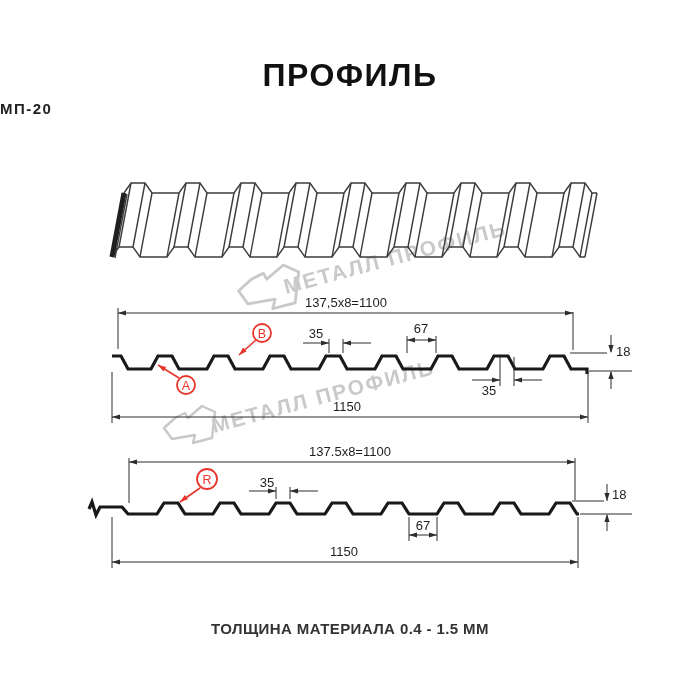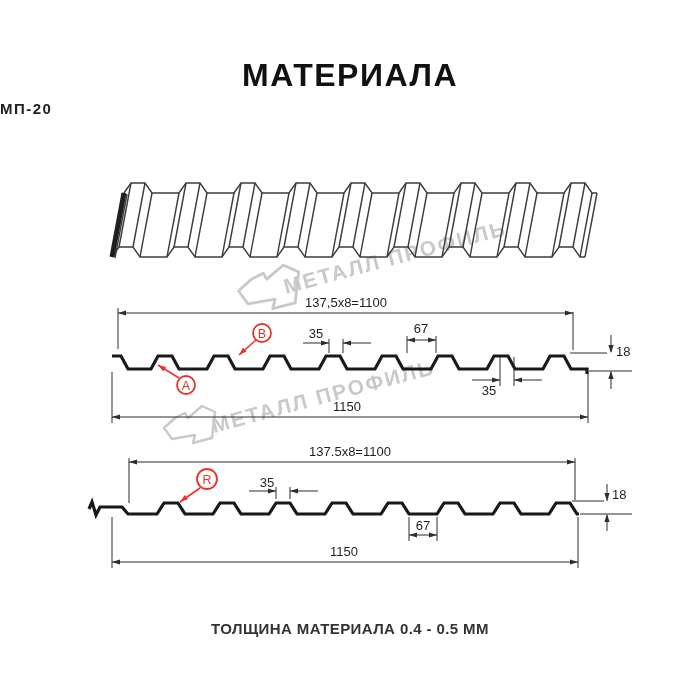--- a/index.html
+++ b/index.html
@@ -22,21 +22,21 @@
   .redhead{fill:#e8352b;stroke:none;}
   .redcirc{stroke:#e8352b;stroke-width:1.8;fill:#ffffff;}
   .redtext{font-size:12.5px;fill:#e8352b;}
   .wm{fill:#c7c9ca;font-weight:bold;font-size:21px;letter-spacing:2px;}
   .wmlogo{stroke:#c7c9ca;stroke-width:2.4;fill:none;stroke-linejoin:round;}
 </style>
 </head>
 <body>
 
 <div class="page">
-  <h1 class="title">МАТЕРИАЛА</h1>
+  <h1 class="title">ПРОФИЛЬ</h1>
   <div class="subtitle">МП-20</div>
 
   <svg width="700" height="700" viewBox="0 0 700 700">
 
     <g transform="translate(222,265) scale(1.18)">
       <path class="wmlogo" d="M14,22 L25,12 L35,7 L38,12 L52,0 L65,6 L62,32 L43,37 L45,29 L22,33 Z"></path>
     </g>
     <text class="wm" transform="translate(286,294) rotate(-15)">МЕТАЛЛ ПРОФИЛЬ</text>
 
     <g transform="translate(150,406)">
@@ -168,14 +168,14 @@
 
       <g>
         <line class="red" x1="200" y1="488" x2="180" y2="502"></line>
         <polygon class="redhead" points="180,502 184.8,495.1 188,499.3"></polygon>
         <circle class="redcirc" cx="207" cy="479" r="10"></circle>
         <text class="redtext" x="207" y="484" text-anchor="middle">R</text>
       </g>
     </g>
   </svg>
 
-  <div class="footer">ТОЛЩИНА МАТЕРИАЛА 0.4 - 0.5 ММ</div>
+  <div class="footer">ТОЛЩИНА МАТЕРИАЛА 0.4 - 1.5 ММ</div>
 </div>
 
 </body></html>

